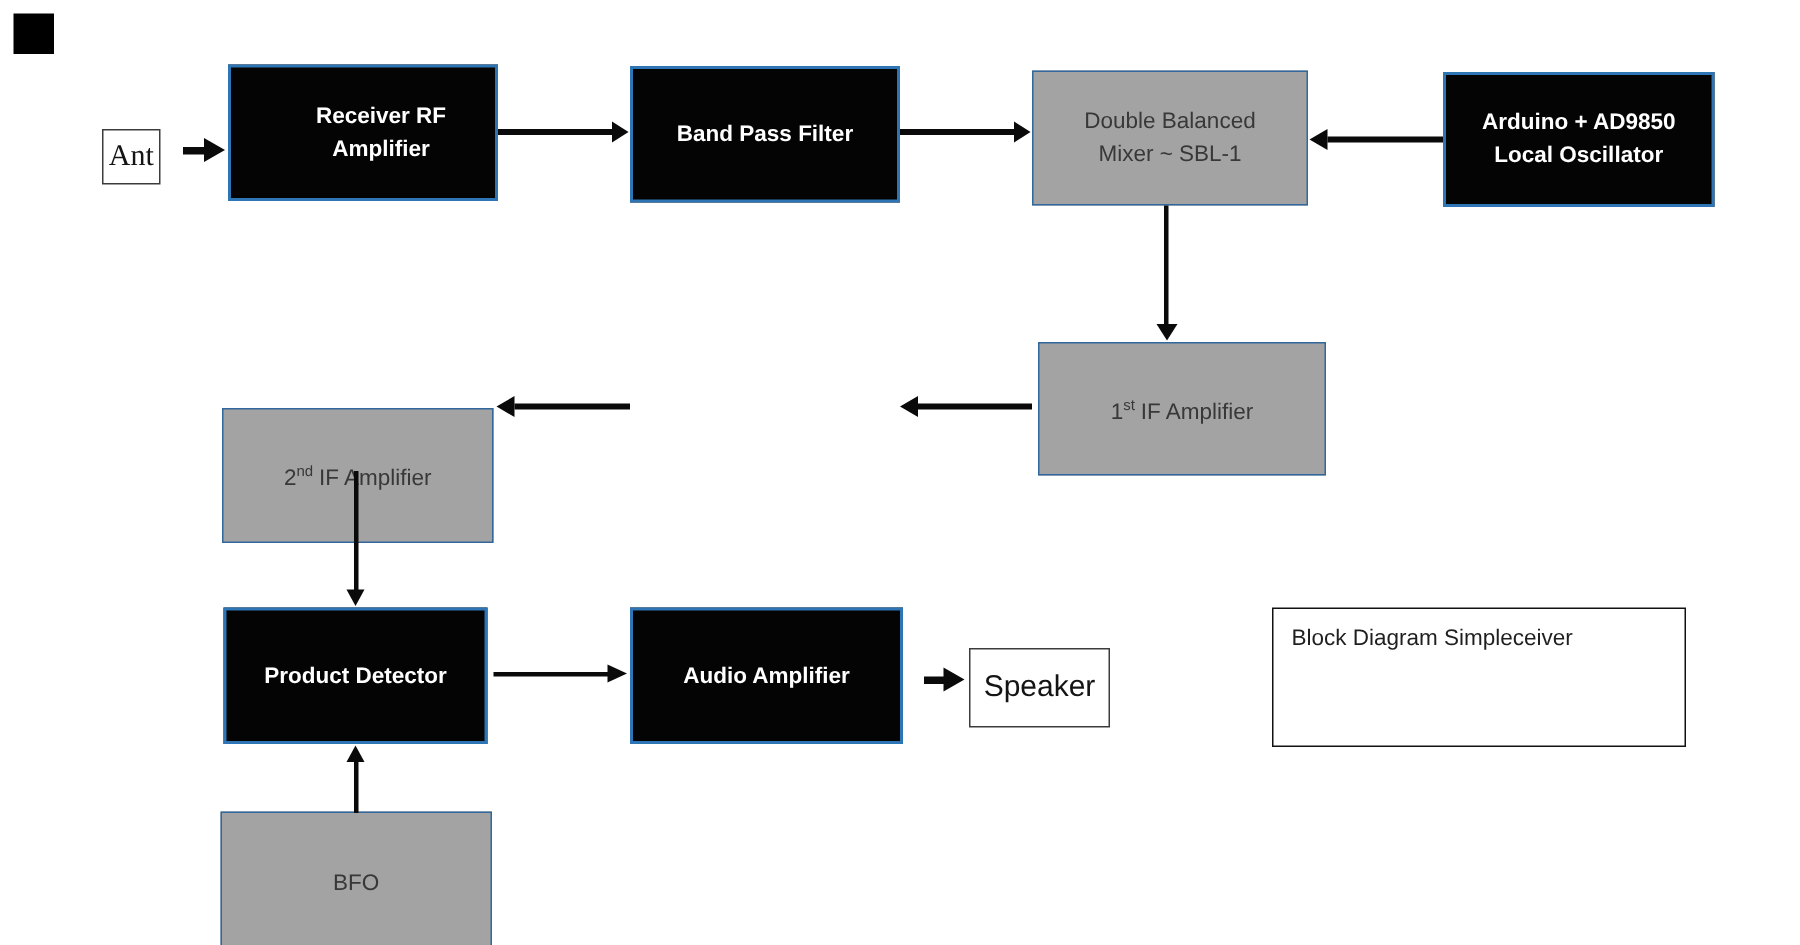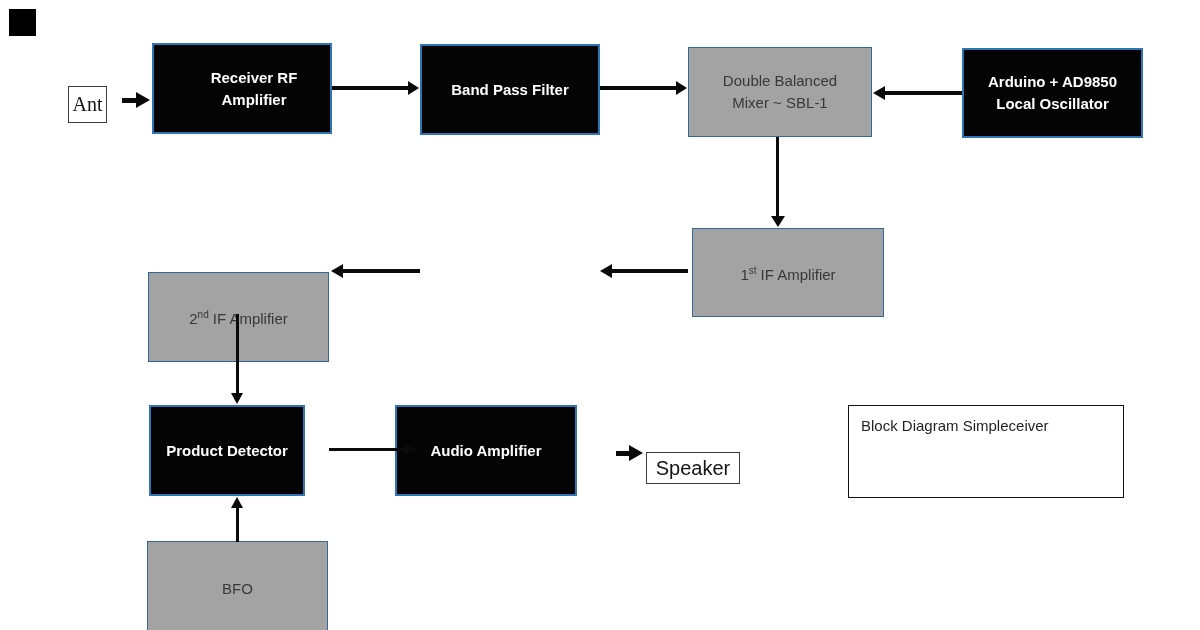--- a/index.html
+++ b/index.html
@@ -21,23 +21,23 @@
   #corner-square{position:absolute;left:9px;top:9px;width:27px;height:27px;background:#000000;}
 
   #b-ant{left:68px;top:86px;width:39px;height:37px;font-family:Liberation Serif, serif;}
   #b-rf{left:152px;top:43px;width:180px;height:91px;padding-left:24px;}
   #b-bpf{left:420px;top:44px;width:180px;height:91px;}
   #b-mixer{left:688px;top:47px;width:184px;height:90px;}
   #b-lo{left:962px;top:48px;width:181px;height:90px;}
   #b-if1{left:692px;top:228px;width:192px;height:89px;}
   #b-cf{left:420px;top:224px;width:178px;height:92px;}
   #b-if2{left:148px;top:224px;width:181px;height:90px;margin-top:48px;}
-  #b-pd{left:149px;top:405px;width:156px;height:91px;}
-  #b-aa{left:395px;top:405px;width:182px;height:91px;}
-  #b-speaker{left:646px;top:452px;width:94px;height:32px;}
+  #b-pd{left:149px;top:405px;width:176px;height:91px;}
+  #b-aa{left:420px;top:405px;width:182px;height:91px;}
+  #b-speaker{left:646px;top:432px;width:94px;height:53px;}
   #b-bfo{left:147px;top:541px;width:181px;height:95px;}
 
   #caption{position:absolute;box-sizing:border-box;left:848px;top:405px;width:276px;height:93px;
            background:#ffffff;border:1.5px solid #111111;color:#1f1f1f;
            font-size:15px;line-height:28px;padding:6px 0 0 12px;text-align:left;}
   #caption .l{display:block;}
 
   .sh{position:absolute;background:#0a0a0a;}
   .hd{position:absolute;width:0;height:0;border:0 solid transparent;}
 

